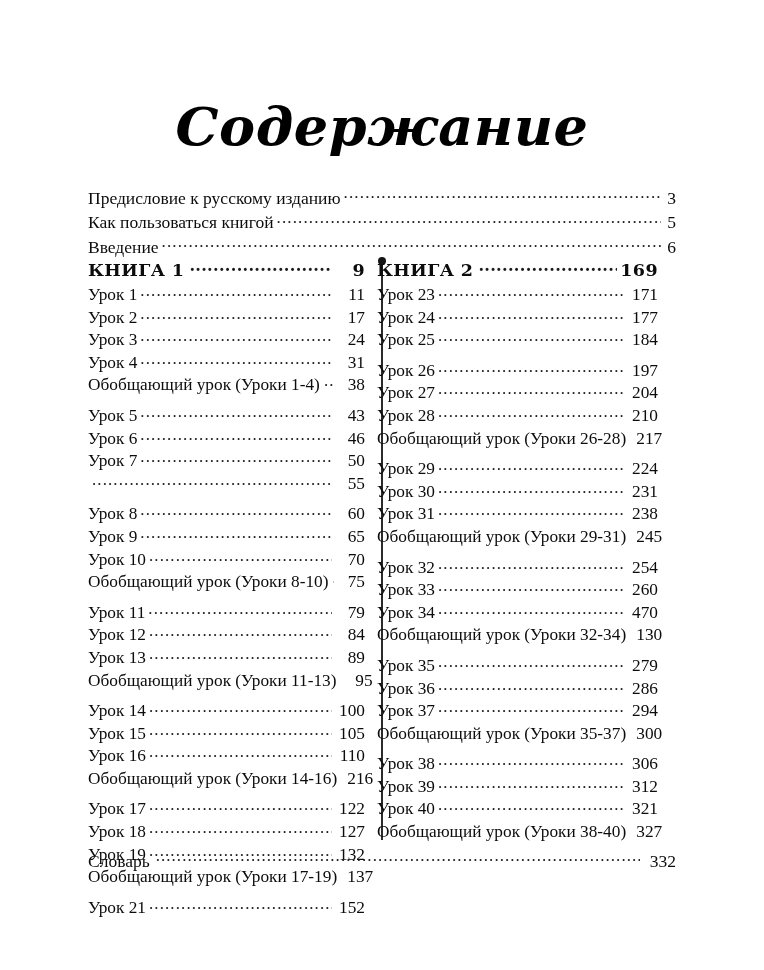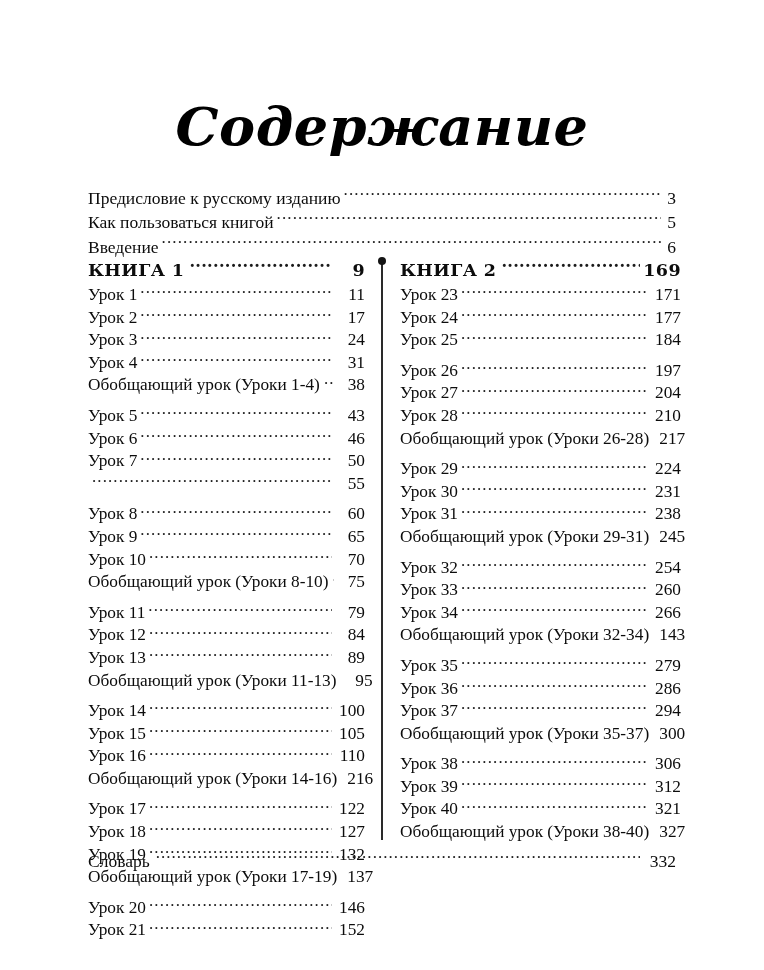--- a/index.html
+++ b/index.html
@@ -55,21 +55,21 @@
     left: 88px;
     top: 258px;
     width: 588px;
     height: 580px;
   }
   .col {
     position: absolute;
     top: 0;
   }
   .col-left  { left: 0px;   width: 277px; }
-  .col-right { left: 312px; width: 281px; }
+  .col-right { left: 289px; width: 281px; }
 
   .divider {
     position: absolute;
     left: 293px;
     top: 4px;
     width: 2px;
     height: 578px;
     background: #2a2a2a;
   }
   .divider-dot {
@@ -86,21 +86,21 @@
   .footer {
     position: absolute;
     left: 88px;
     top: 849px;
     width: 588px;
   }
 
   
   .row {
     display: flex;
-    align-items: flex-start;
+    align-items: center;
     width: 100%;
     white-space: nowrap;
   }
   .row .label {
     flex: 0 0 auto;
   }
   .row .leader {
     flex: 1 1 auto;
     overflow: hidden;
     margin: 0 3px;
@@ -336,25 +336,20 @@
             <span class="page-no">132</span>
           </div>
           <div class="row summary">
             <span class="label">Обобщающий урок (Уроки 17-19)</span>
             <span class="leader"></span>
             <span class="page-no">137</span>
           </div>
         </div>
         <div class="group">
           <div class="row lesson">
-            <span class="label">Урок 20</span>
-            <span class="leader"></span>
-            <span class="page-no">146</span>
-          </div>
-          <div class="row lesson">
             <span class="label">Урок 21</span>
             <span class="leader"></span>
             <span class="page-no">152</span>
           </div>
         </div>
       </div>
     <div class="divider">
       <span class="divider-dot"></span>
     </div>
     <div class="col col-right">
@@ -431,26 +426,26 @@
             <span class="page-no">254</span>
           </div>
           <div class="row lesson">
             <span class="label">Урок 33</span>
             <span class="leader"></span>
             <span class="page-no">260</span>
           </div>
           <div class="row lesson">
             <span class="label">Урок 34</span>
             <span class="leader"></span>
-            <span class="page-no">266</span>
+            <span class="page-no">470</span>
           </div>
           <div class="row summary">
             <span class="label">Обобщающий урок (Уроки 32-34)</span>
             <span class="leader"></span>
-            <span class="page-no">143</span>
+            <span class="page-no">130</span>
           </div>
         </div>
         <div class="group">
           <div class="row lesson">
             <span class="label">Урок 35</span>
             <span class="leader"></span>
             <span class="page-no">279</span>
           </div>
           <div class="row lesson">
             <span class="label">Урок 36</span>

